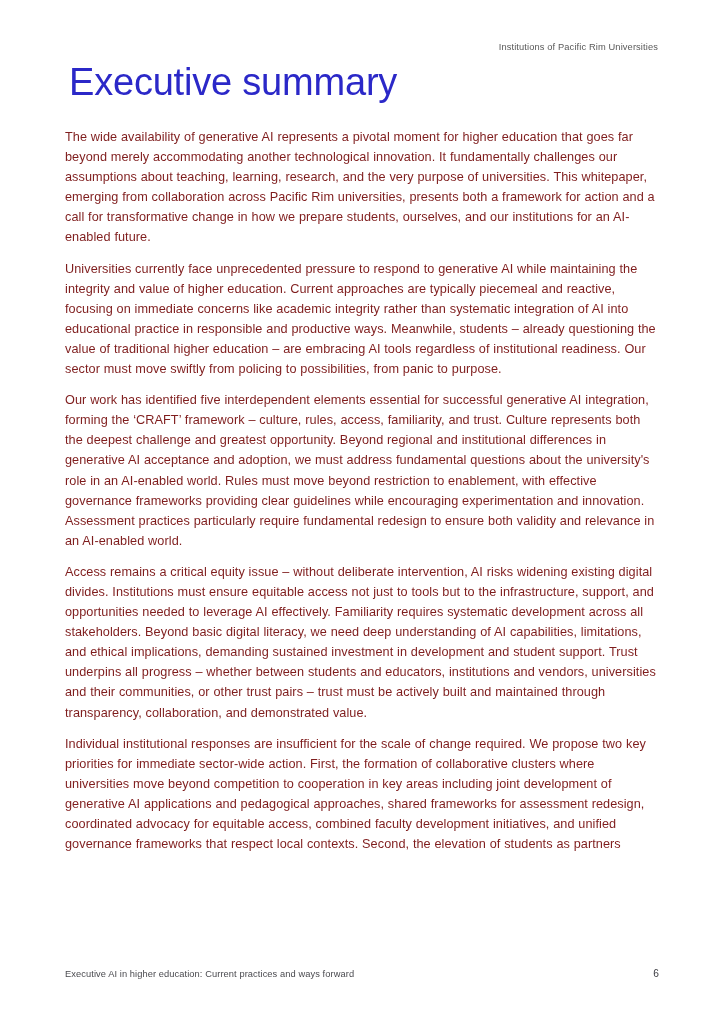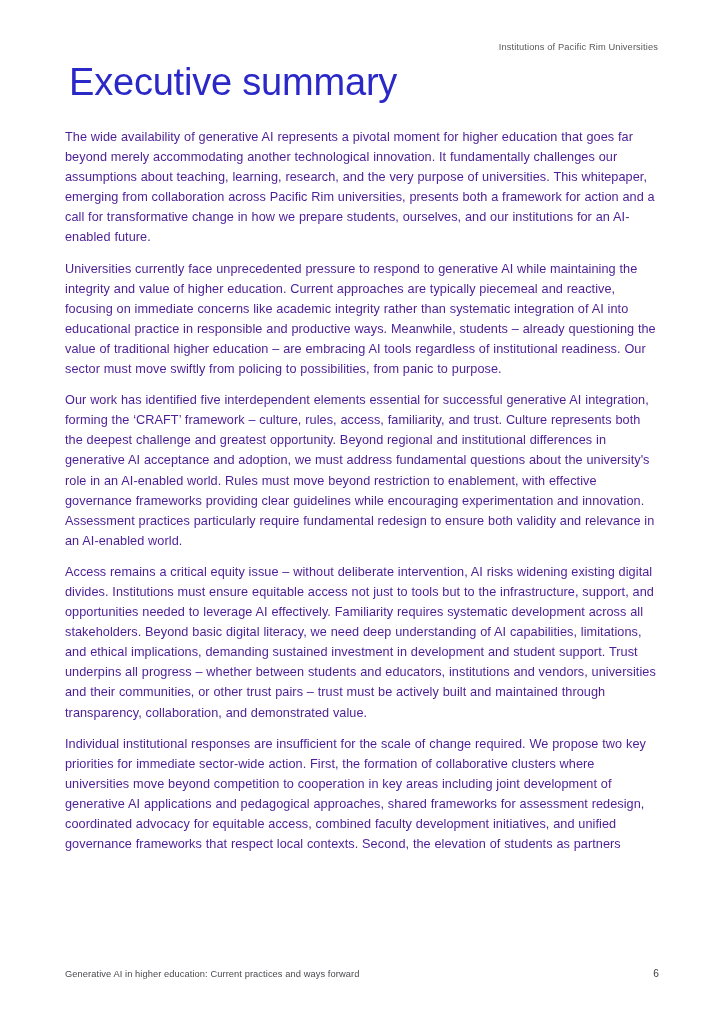--- a/index.html
+++ b/index.html
@@ -58,21 +58,21 @@
     position: absolute;
     top: 127px;
     left: 65px;
     width: 594px;
   }
 
   .content p {
     margin: 0 0 11px 0;
     font-size: 12.7px;
     line-height: 20.1px;
-    color: #4c1d95;
+    color: #7f1d1d;
     letter-spacing: 0.005em;
     text-align: left;
     word-spacing: 0.2px;
   }
 
   .content p:last-child {
     margin-bottom: 0;
   }
 
   
@@ -110,17 +110,17 @@
 
   <div class="content">
     <p>The wide availability of generative AI represents a pivotal moment for higher education that goes far beyond merely accommodating another technological innovation. It fundamentally challenges our assumptions about teaching, learning, research, and the very purpose of universities. This whitepaper, emerging from collaboration across Pacific Rim universities, presents both a framework for action and a call for transformative change in how we prepare students, ourselves, and our institutions for an AI-enabled future.</p>
     <p>Universities currently face unprecedented pressure to respond to generative AI while maintaining the integrity and value of higher education. Current approaches are typically piecemeal and reactive, focusing on immediate concerns like academic integrity rather than systematic integration of AI into educational practice in responsible and productive ways. Meanwhile, students – already questioning the value of traditional higher education – are embracing AI tools regardless of institutional readiness. Our sector must move swiftly from policing to possibilities, from panic to purpose.</p>
     <p>Our work has identified five interdependent elements essential for successful generative AI integration, forming the ‘CRAFT’ framework – culture, rules, access, familiarity, and trust. Culture represents both the deepest challenge and greatest opportunity. Beyond regional and institutional differences in generative AI acceptance and adoption, we must address fundamental questions about the university's role in an AI-enabled world. Rules must move beyond restriction to enablement, with effective governance frameworks providing clear guidelines while encouraging experimentation and innovation. Assessment practices particularly require fundamental redesign to ensure both validity and relevance in an AI-enabled world.</p>
     <p>Access remains a critical equity issue – without deliberate intervention, AI risks widening existing digital divides. Institutions must ensure equitable access not just to tools but to the infrastructure, support, and opportunities needed to leverage AI effectively. Familiarity requires systematic development across all stakeholders. Beyond basic digital literacy, we need deep understanding of AI capabilities, limitations, and ethical implications, demanding sustained investment in development and student support. Trust underpins all progress – whether between students and educators, institutions and vendors, universities and their communities, or other trust pairs – trust must be actively built and maintained through transparency, collaboration, and demonstrated value.</p>
     <p>Individual institutional responses are insufficient for the scale of change required. We propose two key priorities for immediate sector-wide action. First, the formation of collaborative clusters where universities move beyond competition to cooperation in key areas including joint development of generative AI applications and pedagogical approaches, shared frameworks for assessment redesign, coordinated advocacy for equitable access, combined faculty development initiatives, and unified governance frameworks that respect local contexts. Second, the elevation of students as partners</p>
   </div>
 
   <div class="page-footer">
-    <span class="footer-text">Generative AI in higher education: Current practices and ways forward</span>
+    <span class="footer-text">Executive AI in higher education: Current practices and ways forward</span>
     <span class="footer-page-number">6</span>
   </div>
 
 </div>
 
 </body></html>

